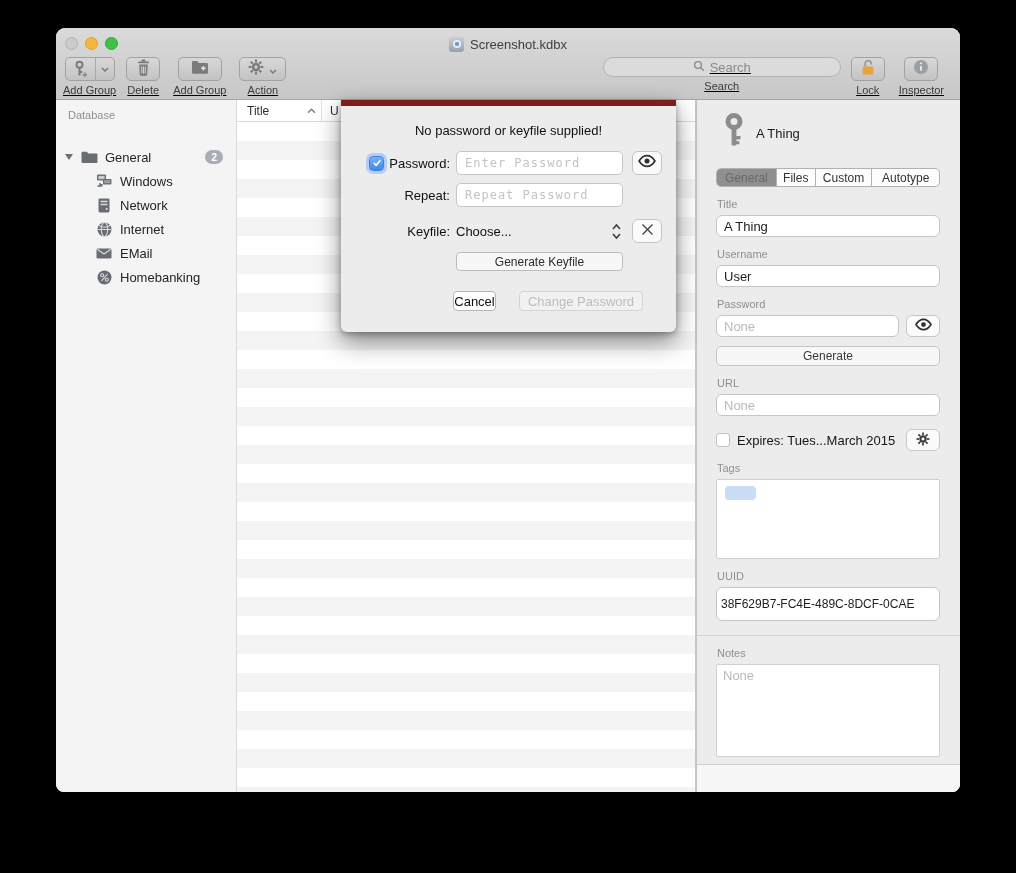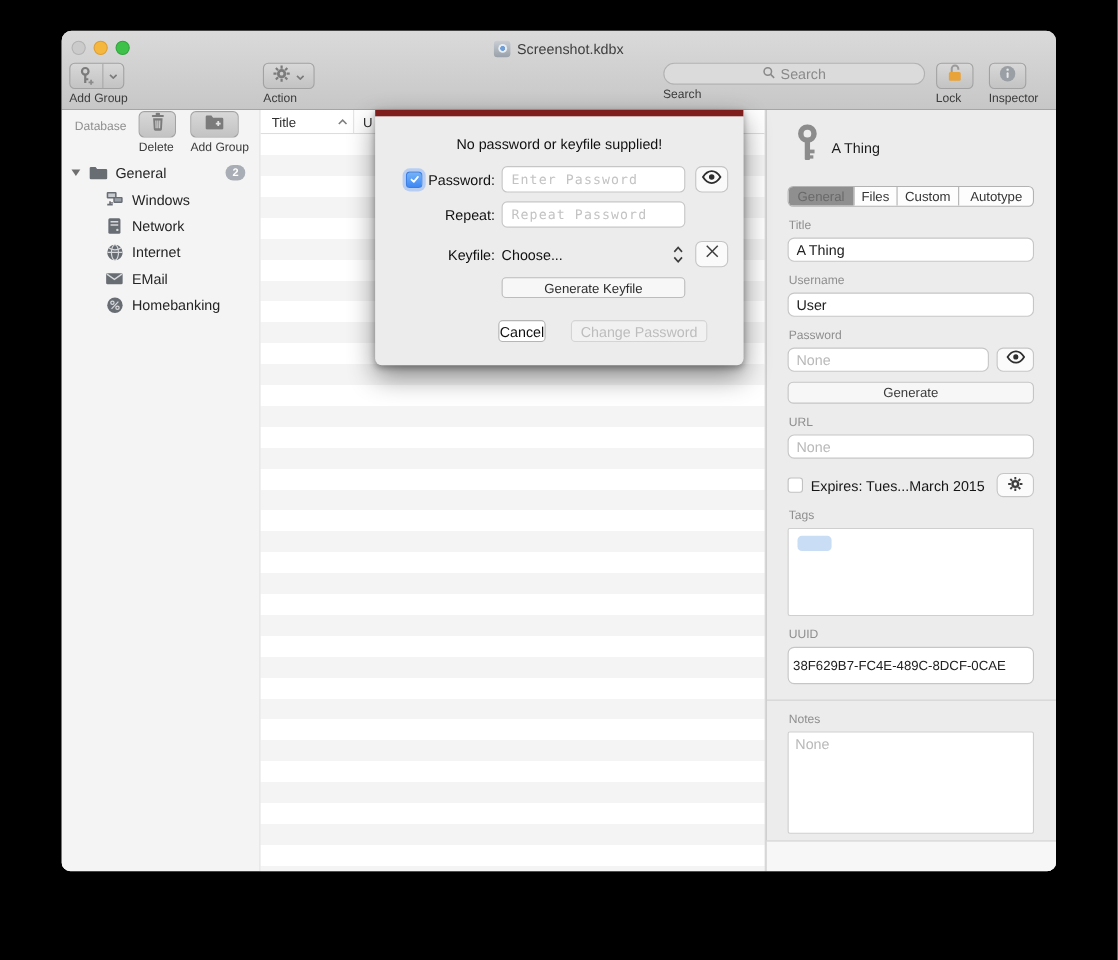--- a/index.html
+++ b/index.html
@@ -31,30 +31,30 @@
     display:flex; align-items:center; justify-content:center; gap:6px;
     font-size:13px; color:#3e3e3e; }
   .doc-icon { width:15px; height:15px; border-radius:3px;
     background:linear-gradient(#c9ced4,#99a0a9); position:relative; }
   .doc-icon::after { content:""; position:absolute; left:3.5px; top:3.5px;
     width:8px; height:8px; border-radius:50%;
     background:radial-gradient(circle at 50% 50%, #6f9fd8 0 2px, #e8edf2 2.5px); }
 
   .toolbar { position:absolute; left:0; right:0; top:29px; height:43px;
     display:flex; align-items:flex-start; padding:0 16px 0 7px; }
-  .titem { display:flex; flex-direction:column; align-items:flex-start; }
+  .titem { display:flex; flex-direction:column; align-items:center;text-decoration:underline; }
   .tlabel { font-size:11px; color:#3b3b3b; margin-top:3px; }
   .tbtn { height:24px; border:1px solid #a2a2a2; border-radius:5px;
     background:linear-gradient(#d8d8d8,#c3c3c3);
     display:flex; align-items:center; justify-content:center; }
   .tbtn-seg { height:100%; display:flex; align-items:center; justify-content:center; padding:0 7px; }
   .tbtn-seg + .tbtn-seg { border-left:1px solid #a8a8a8; padding:0 5px; }
   .simple { width:34px; }
   .wide { padding:0 8px; gap:5px; }
-  .gap1 { margin-right:10px; } .gap2 { margin-right:13px;margin-top:44px; }
+  .gap1 { margin-right:10px; } .gap2 { margin-right:13px; }
   .spacer { flex:1; }
   .search-item { margin-right:10px; }
   .search-field { width:238px; height:20px; border-radius:10px;
     background:#dadbda; border:1px solid #b2b2b2;
     display:flex; align-items:center; justify-content:center; gap:5px;
     color:#8a8a8a; font-size:13px; cursor:text; }
   .lock-item { margin-right:14px; }
 
   
   .content { display:flex; height:692px; }

